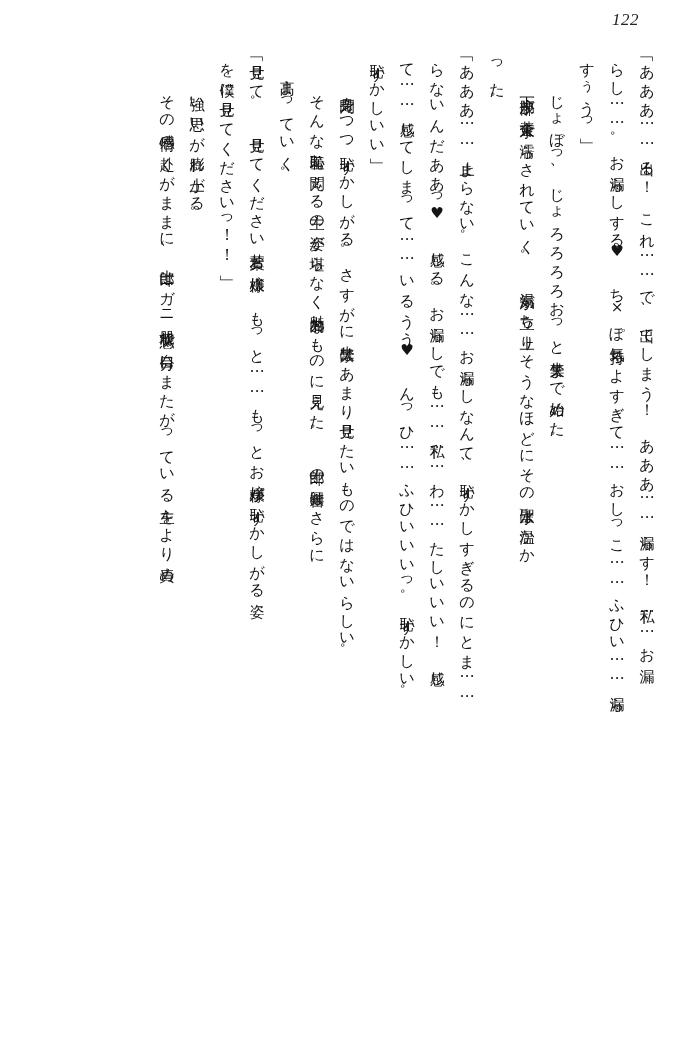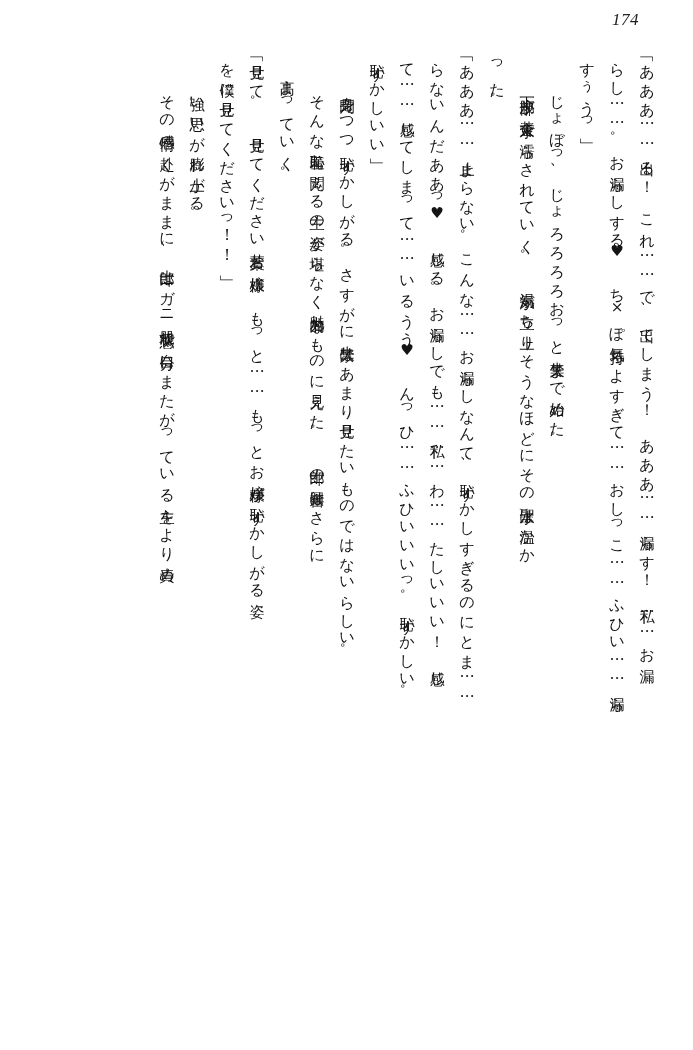--- a/index.html
+++ b/index.html
@@ -64,21 +64,21 @@
   }
   .col.indent {
     padding-top: 16px;
   }
 </style>
 </head>
 <body>
 
 <div class="page">
 
-  <div class="page-number">174</div>
+  <div class="page-number">122</div>
 
   <div class="text-body">
     <div class="col">「あああ……出る！　これ……で、出てしまう！　あああ……漏らす！　私……お漏</div>
     <div class="col">らし……。お漏らしする♥　ち×ぽ気持ちよすぎて……おしっこ……ふひい……漏ら</div>
     <div class="col">すぅうっ」</div>
     <div class="col indent">　じょぼっ、じょろろろろおっと失禁まで始めた。</div>
     <div class="col indent">　下腹部が黄金水で濡らされていく。　湯気が立ち上りそうなほどにその聖水は温かか</div>
     <div class="col">った。</div>
     <div class="col">「あああ……止まらない。こんな……お漏らしなんて、恥ずかしすぎるのにとま……</div>
     <div class="col">らないんだああっ♥　感じる。お漏らしでも……私……わ……たしいいい！　感じ</div>

